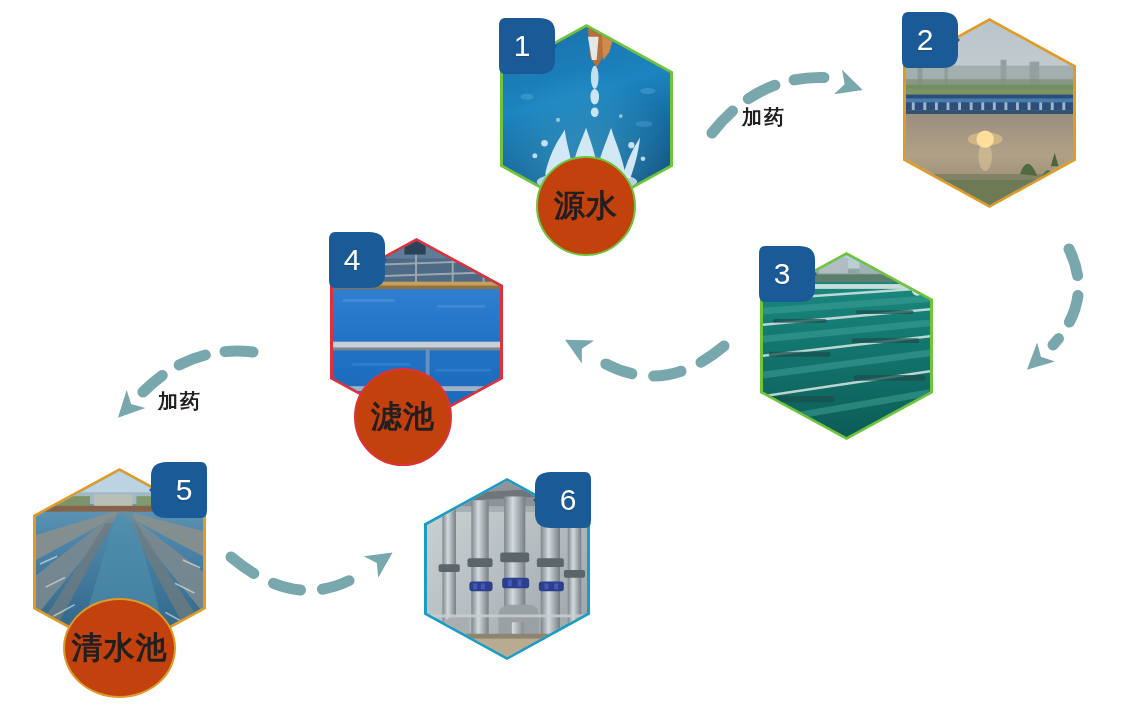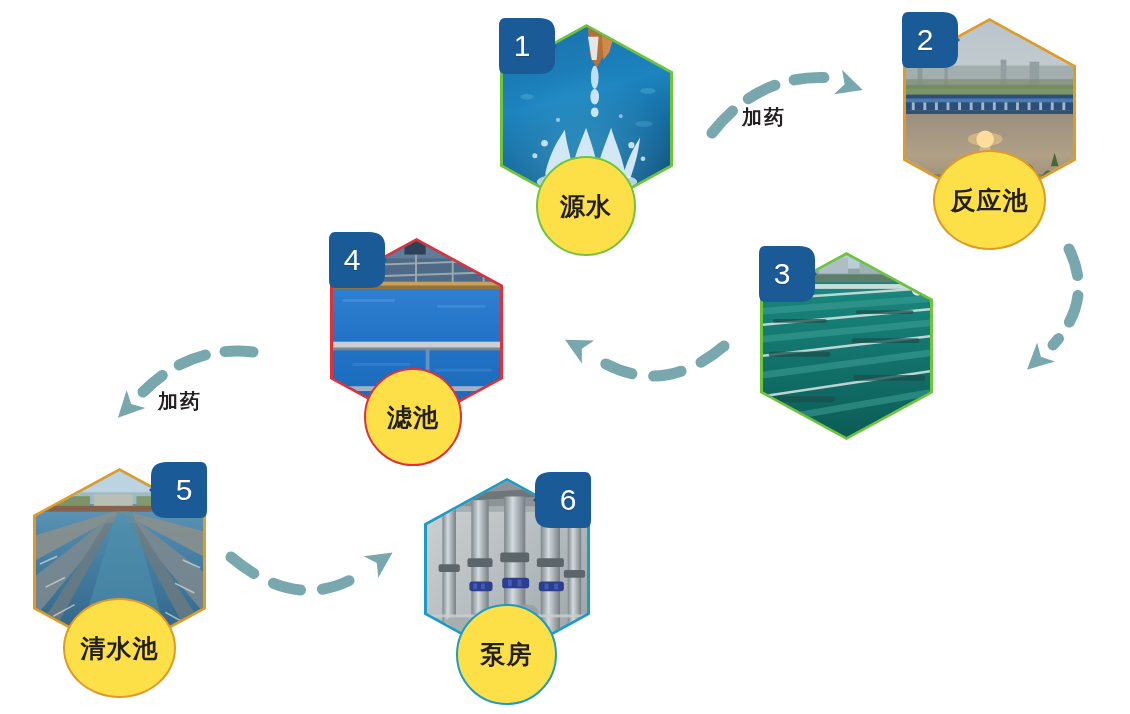--- a/index.html
+++ b/index.html
@@ -46,25 +46,25 @@
     padding-right:12px;box-sizing:border-box;
     letter-spacing:0;
     text-shadow:0 1px 1px rgba(0,0,0,.18);
   }
   .badge.flip svg{transform:scaleX(-1);}
   .badge.flip .num{padding-right:0;padding-left:12px;}
 
   
   .bubble{
     position:absolute;z-index:6;
-    background:#fde047;
+    background:#c2410c;
     border-radius:50%;
     display:flex;align-items:center;justify-content:center;
     color:#231f20;
-    font-size:25px;
+    font-size:31px;
     font-weight:700;
     letter-spacing:1px;
     white-space:nowrap;
     box-sizing:border-box;
   }
 
   
   .arrow-label{
     position:absolute;z-index:4;
     font-size:20px;font-weight:700;color:#231f20;
@@ -246,23 +246,20 @@
           <path d="M150 150 l4 -14 l4 14 z" fill="#4a6636"></path>
         </svg>
       </div>
       <div class="badge" style="left:-3px;top:-8px;">
         <svg viewBox="0 0 62 60">
           <path d="M8 2 L42 2 Q58 2 58 16 L58 44 Q58 58 42 58 L8 58 Q2 58 2 50 L2 10 Q2 2 8 2 Z" fill="#1a5a96"></path>
           <path d="M36 6 L60 30 L36 54 Z" fill="#1a5a96"></path>
         </svg>
         <span class="num">2</span>
       </div>
-      <div class="bubble" style="left:30px;top:132px;width:113px;height:100px;border:2.5px solid #df9b28;">
-        <span>反应池</span>
-      </div>
     </div>
   </div>
 
   <div class="node" style="left:760px;top:252px;width:173px;height:188px;">
     <div class="hexwrap">
       <div class="hex-outer" style="background:#6fc43c;"></div>
       <div class="hex-inner">
         <svg class="photo" viewBox="0 0 173 188" preserveAspectRatio="none">
           <defs>
             <linearGradient id="g3w" x1="0" y1="0" x2="0" y2="1">
@@ -360,21 +357,21 @@
           <rect x="106" y="132" width="58" height="3" fill="#4e8fd4" opacity=".4"></rect>
         </svg>
       </div>
       <div class="badge" style="left:-3px;top:-8px;">
         <svg viewBox="0 0 62 60">
           <path d="M8 2 L42 2 Q58 2 58 16 L58 44 Q58 58 42 58 L8 58 Q2 58 2 50 L2 10 Q2 2 8 2 Z" fill="#1a5a96"></path>
           <path d="M36 6 L60 30 L36 54 Z" fill="#1a5a96"></path>
         </svg>
         <span class="num">4</span>
       </div>
-      <div class="bubble" style="left:34px;top:130px;width:98px;height:98px;border:2.5px solid #e0303a;text-align:right;">
+      <div class="bubble" style="left:24px;top:130px;width:98px;height:98px;border:2.5px solid #e0303a;text-align:right;">
         <span>滤池</span>
       </div>
     </div>
   </div>
 
   <div class="node" style="left:33px;top:468px;width:173px;height:188px;">
     <div class="hexwrap">
       <div class="hex-outer" style="background:#df9b28;"></div>
       <div class="hex-inner">
         <svg class="photo" viewBox="0 0 173 188" preserveAspectRatio="none">
@@ -492,19 +489,16 @@
           <rect x="0" y="138" width="166" height="3" fill="#c9ced0" opacity=".85"></rect>
         </svg>
       </div>
       <div class="badge flip" style="right:-3px;top:-8px;">
         <svg viewBox="0 0 62 60">
           <path d="M8 2 L42 2 Q58 2 58 16 L58 44 Q58 58 42 58 L8 58 Q2 58 2 50 L2 10 Q2 2 8 2 Z" fill="#1a5a96"></path>
           <path d="M36 6 L60 30 L36 54 Z" fill="#1a5a96"></path>
         </svg>
         <span class="num">6</span>
       </div>
-      <div class="bubble" style="left:32px;top:126px;width:101px;height:101px;border:2.5px solid #1b9cc4;">
-        <span>泵房</span>
-      </div>
     </div>
   </div>
 
 </div>
 
 </body></html>

